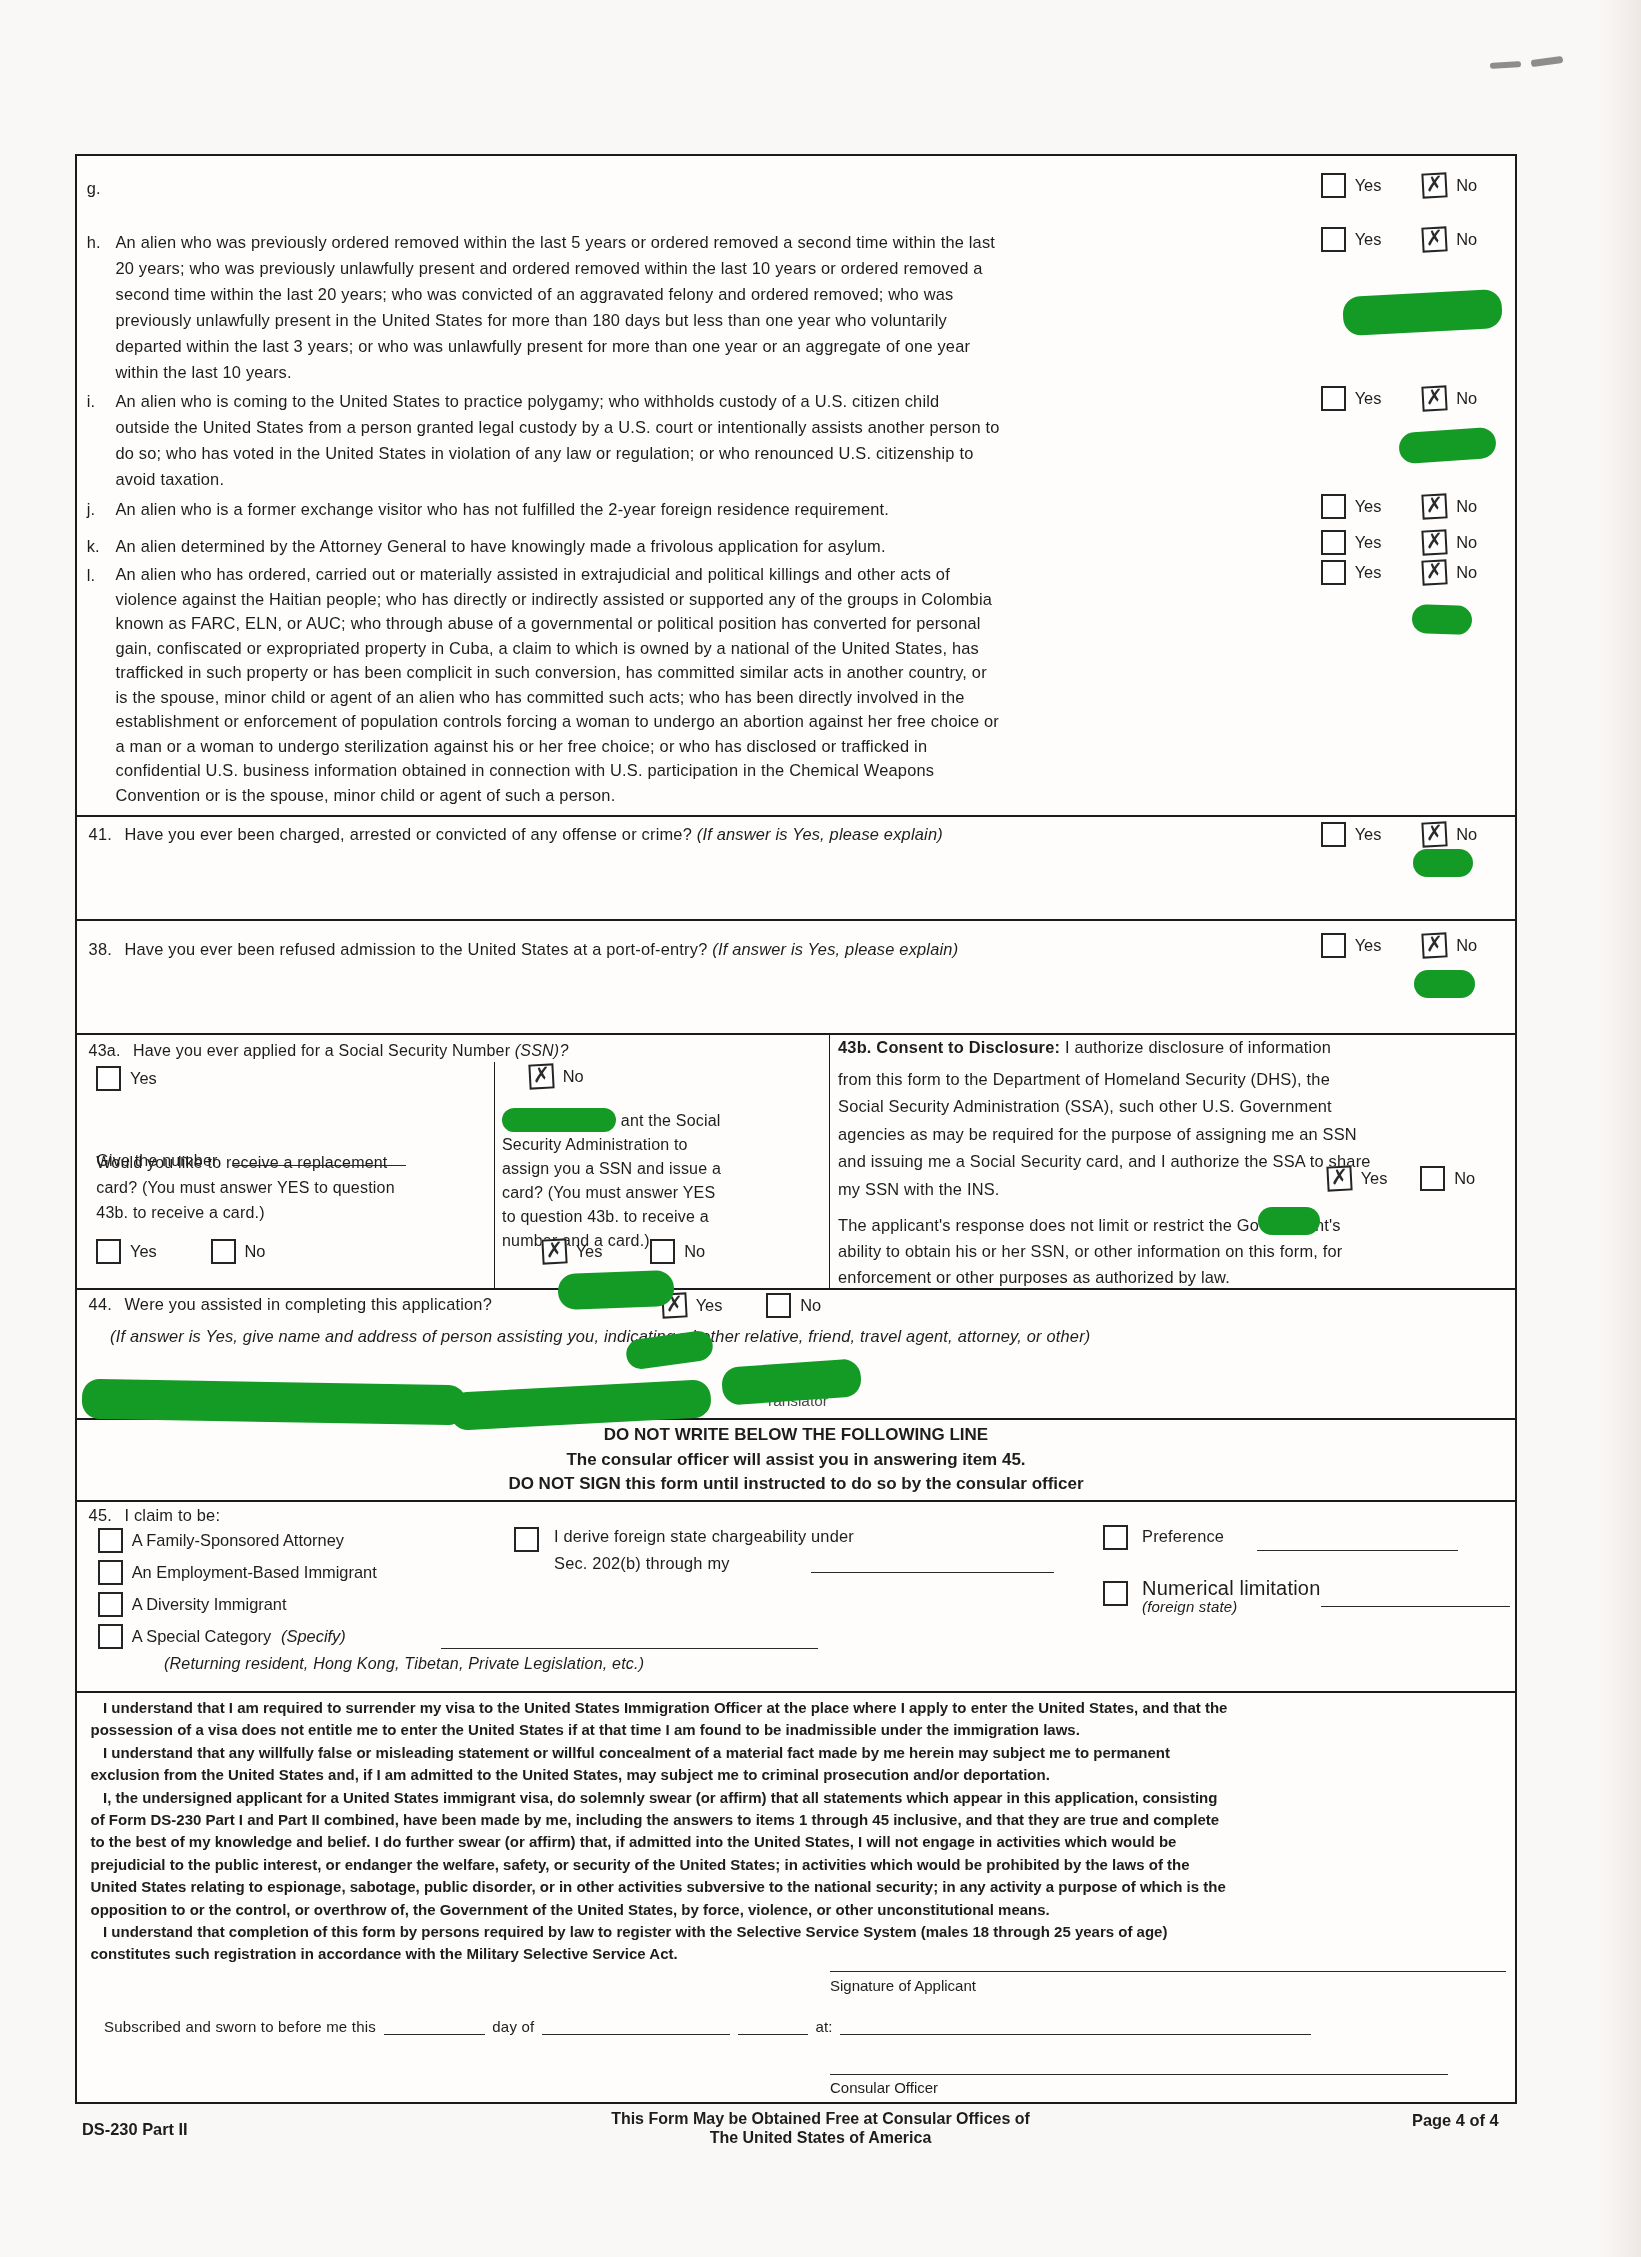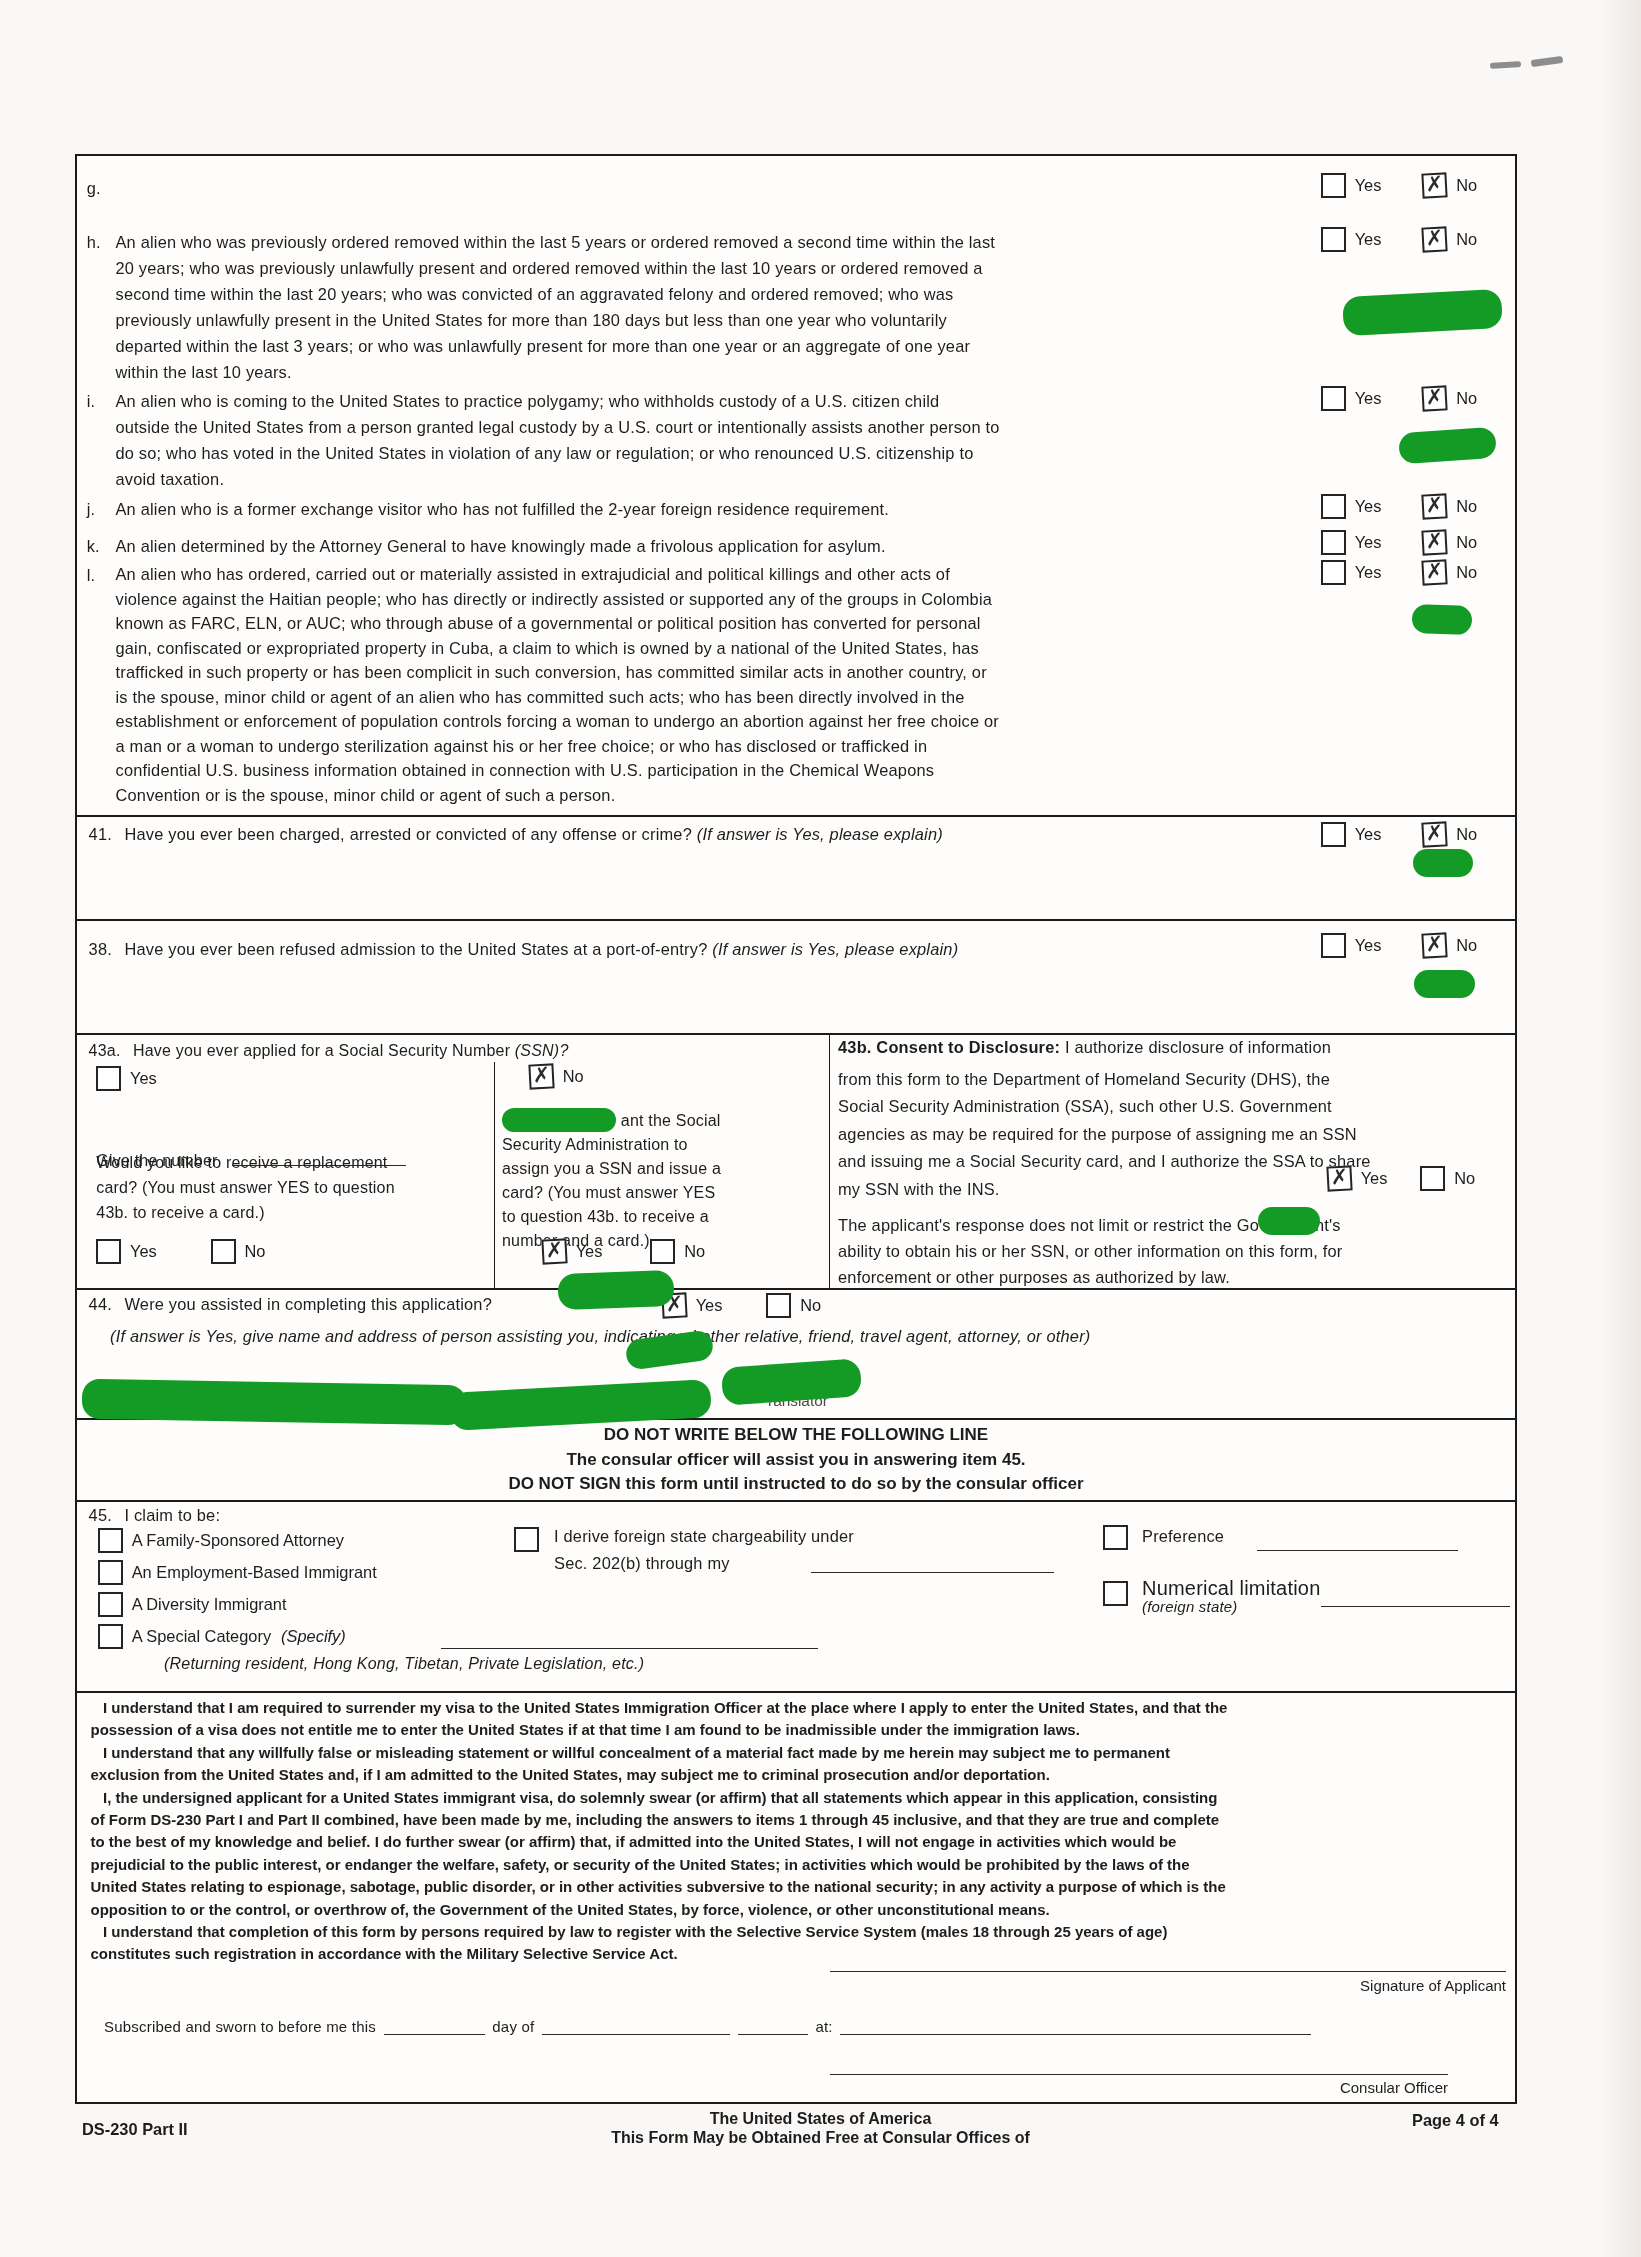--- a/index.html
+++ b/index.html
@@ -31,21 +31,21 @@
   .pre{white-space:pre-line;}
   .blank{display:inline-block;border-bottom:1.9px solid #2a2a2a;height:14.5px;vertical-align:baseline;}
   .uline{position:absolute;border-top:1.9px solid #2a2a2a;}
   .redact{position:absolute;border-radius:17.4px;z-index:30;}
   .redact-inline{display:inline-block;width:114px;height:24px;border-radius:13.5px;
       vertical-align:-5.8px;margin-right:4.8px;}
   #notice{position:absolute;left:0;width:1438px;text-align:center;font-weight:bold;
       font-size:17px;line-height:24.6px;}
   #oath{position:absolute;left:13.5px;width:1412px;font-weight:bold;font-size:15px;
       line-height:22.4px;white-space:pre-line;letter-spacing:0;}
-  .sig-label{position:absolute;text-align:right;font-size:15px;}
+  .sig-label{position:absolute;text-align:left;font-size:15px;}
   .small-txt{font-size:15px;}
   .frag{position:absolute;color:#4a4a4a;font-size:15.4px;}
   #footer-left,#footer-right{position:absolute;font-weight:bold;font-size:16.4px;}
   #footer-center{position:absolute;left:0;width:1641px;text-align:center;font-weight:bold;
       font-size:16px;line-height:19.3px;}
   #redaction-layer{position:absolute;left:0;top:0;width:1641px;height:2257px;z-index:25;pointer-events:none;}
 </style>
 </head>
 <body>
 
@@ -321,22 +321,22 @@
       <span>at:</span>
       <span class="blank" style="width:471px;"></span>
     </div>
 
     <div class="uline" style="left:753px;top:1918px;width:618px;"></div>
     <div class="sig-label" style="left:753px;top:1923px;width:618px;">Consular Officer</div>
   </div>
 
   <div id="footer-left" style="left:82px;top:2120px;">DS-230 Part II</div>
   <div id="footer-center" style="top:2109px;">
+    <div>This Form May be Obtained Free at Consular Offices of</div>
     <div>The United States of America</div>
-    <div>This Form May be Obtained Free at Consular Offices of</div>
   </div>
   <div id="footer-right" style="left:1412px;top:2111px;">Page 4 of 4</div>
 
   <div id="redaction-layer">
       <div class="redact" style="left: 1343px; top: 293px; width: 159px; height: 39px; transform: rotate(-3deg); background: rgb(20, 155, 38);"></div>
       <div class="redact" style="left: 1399px; top: 430px; width: 97px; height: 31px; transform: rotate(-4deg); background: rgb(20, 155, 38);"></div>
       <div class="redact" style="left: 1412px; top: 605px; width: 60px; height: 29px; transform: rotate(2deg); background: rgb(20, 155, 38);"></div>
       <div class="redact" style="left: 1413px; top: 849px; width: 60px; height: 28px; transform: rotate(0deg); background: rgb(20, 155, 38);"></div>
       <div class="redact" style="left: 1414px; top: 970px; width: 61px; height: 28px; transform: rotate(0deg); background: rgb(20, 155, 38);"></div>
       <div class="redact" style="left: 1258px; top: 1207px; width: 62px; height: 28px; transform: rotate(0deg); background: rgb(20, 155, 38);"></div>

